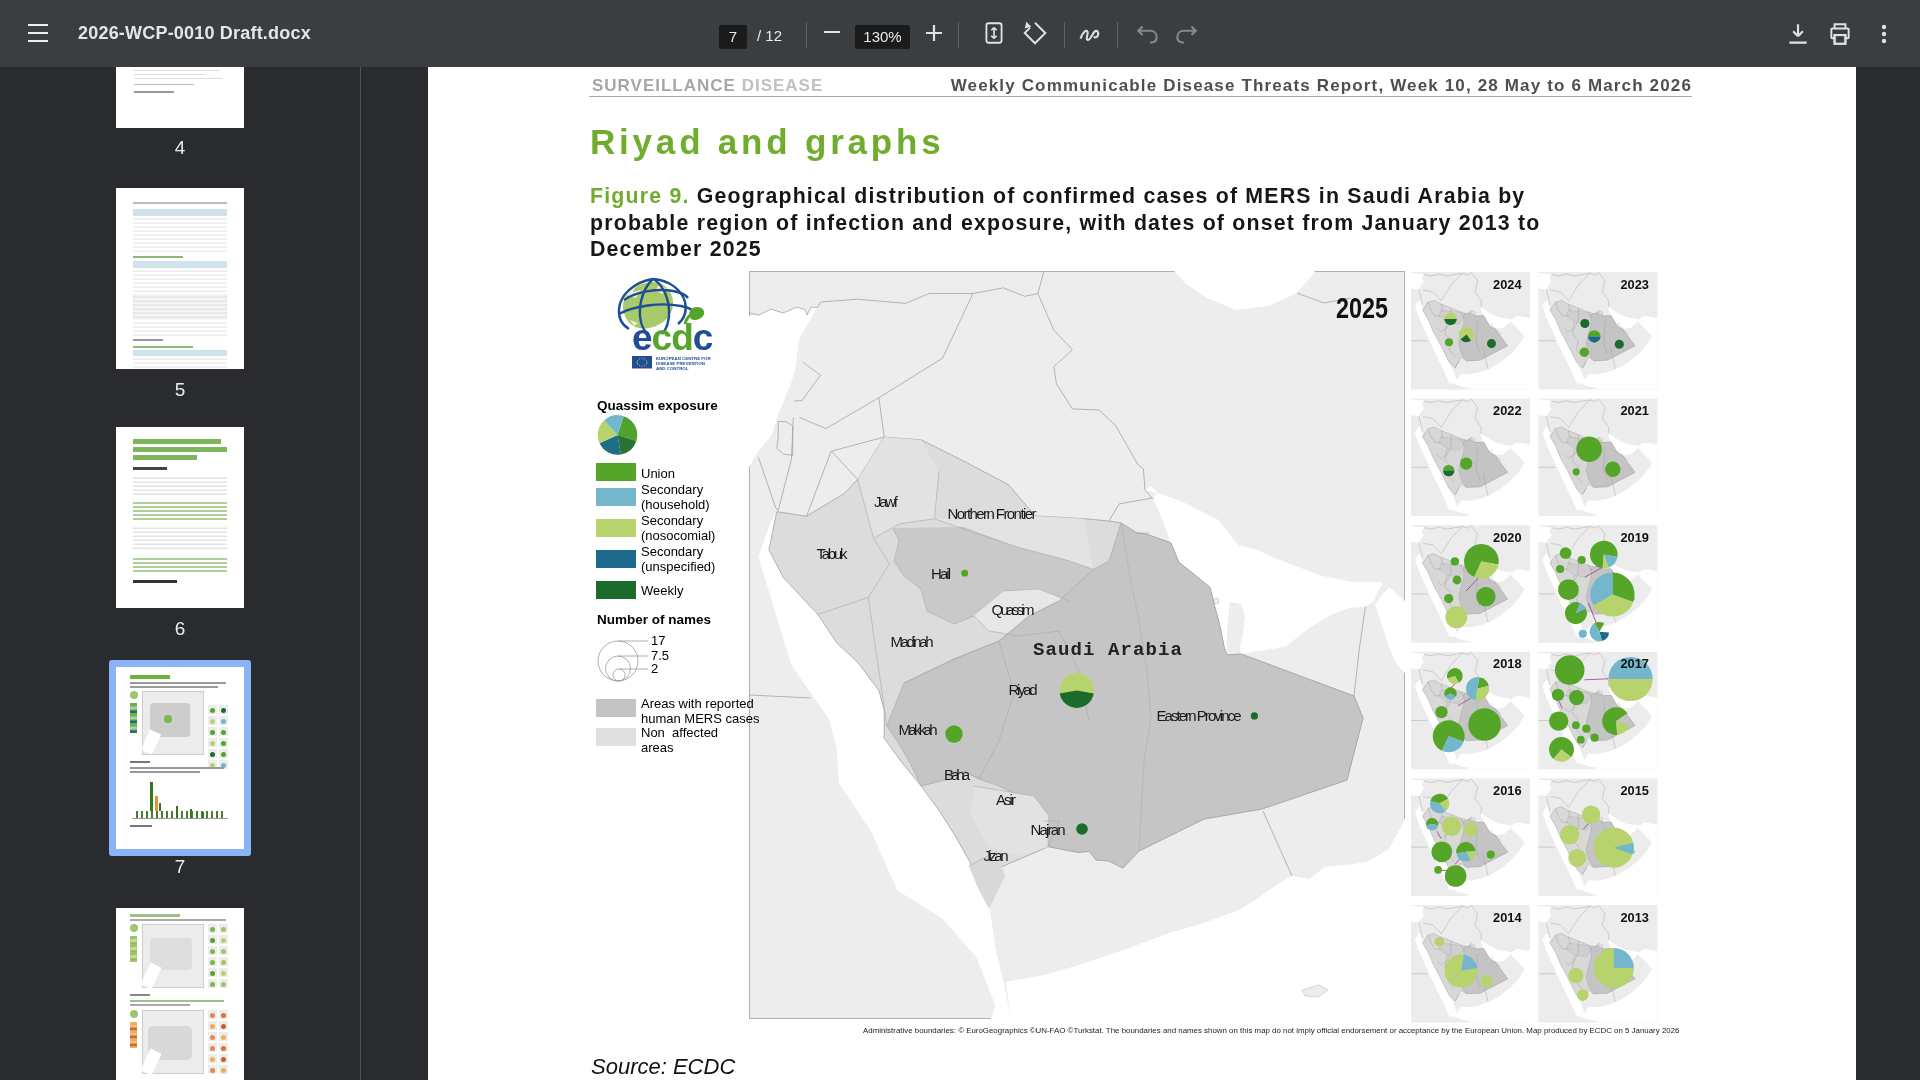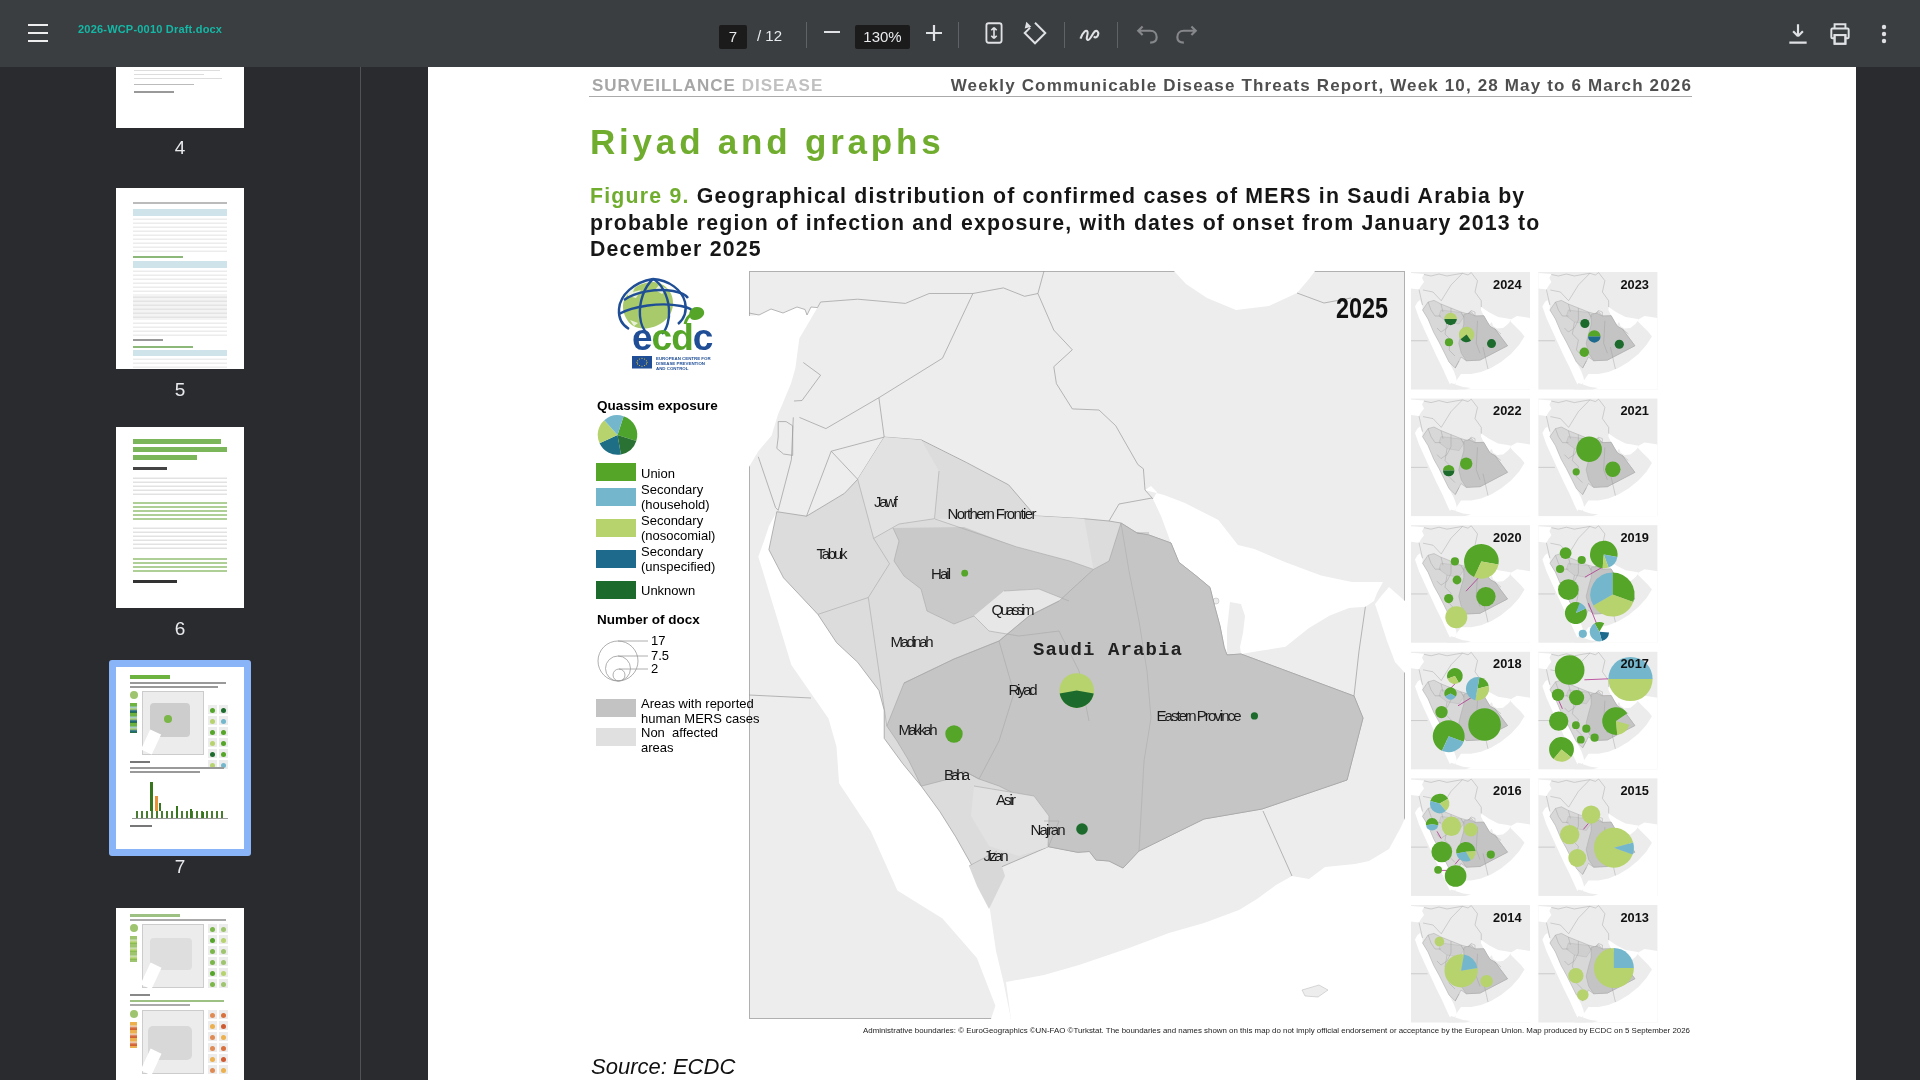--- a/index.html
+++ b/index.html
@@ -7,21 +7,21 @@
 #divider { position:absolute; left:360px; top:67px; width:1px; height:1013px; background:#515255; z-index:4; }
 #page { position:absolute; left:428px; top:67px; width:1428px; height:1013px; background:#fff; z-index:5; }
 .z6 { position:absolute; z-index:6; }
 </style></head>
 <body>
 
 <div id="toolbar">
 <svg width="24" height="24" style="position:absolute;left:26px;top:21px" viewBox="0 0 24 24">
       <path d="M2,4 H22 M2,12 H22 M2,20 H22" stroke="#eee" stroke-width="2.2"></path>
     </svg>
-<div style="position:absolute;left:78px;top:23px;font-size:11px;font-weight:bold;color:#14b8a6;letter-spacing:.2px">2026-WCP-0010 Draft.docx</div>
+<div style="position:absolute;left:78px;top:23px;font-size:18px;font-weight:bold;color:#e5e5e5;letter-spacing:.2px">2026-WCP-0010 Draft.docx</div>
 <div style="position:absolute;left:719px;top:25px;width:28px;height:24px;background:#1b1b1b;border-radius:2px;text-align:center;line-height:24px;font-size:15px;color:#e8eaed">7</div>
 <div style="position:absolute;left:757px;top:27px;font-size:15px;color:#e8eaed">/ 12</div>
 <div style="position:absolute;left:806px;top:22px;width:1px;height:26px;background:#5f6368"></div>
     <div style="position:absolute;left:958px;top:22px;width:1px;height:26px;background:#5f6368"></div>
     <div style="position:absolute;left:1117px;top:22px;width:1px;height:26px;background:#5f6368"></div>
 <div style="position:absolute;left:824px;top:31px;width:16px;height:2.4px;background:#dfe1e5"></div>
 <div style="position:absolute;left:855px;top:25px;width:55px;height:24px;background:#1b1b1b;border-radius:2px;text-align:center;line-height:24px;font-size:15px;color:#e8eaed">130%</div>
 <svg width="18" height="18" style="position:absolute;left:925px;top:24px" viewBox="0 0 18 18">
       <path d="M9,1 V17 M1,9 H17" stroke="#dfe1e5" stroke-width="2.2"></path>
     </svg>
@@ -285,22 +285,22 @@
 </svg>
 <div class="z6" style="left:596px;top:463px;width:40px;height:18px;background:#54a528"></div>
 <div class="z6" style="left:641px;top:466px;font-size:13px;white-space:nowrap">Union</div>
 <div class="z6" style="left:596px;top:488px;width:40px;height:18px;background:#74b7cd"></div>
 <div class="z6" style="left:641px;top:483px;font-size:13px;line-height:1.15;white-space:nowrap">Secondary<br>(household)</div>
 <div class="z6" style="left:596px;top:519px;width:40px;height:18px;background:#b6d36e"></div>
 <div class="z6" style="left:641px;top:514px;font-size:13px;line-height:1.15;white-space:nowrap">Secondary<br>(nosocomial)</div>
 <div class="z6" style="left:596px;top:550px;width:40px;height:18px;background:#1e6a8c"></div>
 <div class="z6" style="left:641px;top:545px;font-size:13px;line-height:1.15;white-space:nowrap">Secondary<br>(unspecified)</div>
 <div class="z6" style="left:596px;top:581px;width:40px;height:18px;background:#1c6b2c"></div>
-<div class="z6" style="left:641px;top:583px;font-size:13px;">Unknown</div>
-<div class="z6" style="left:597px;top:612px;font-size:13.5px;font-weight:bold;color:#000;">Number of docx</div>
+<div class="z6" style="left:641px;top:583px;font-size:13px;">Weekly</div>
+<div class="z6" style="left:597px;top:612px;font-size:13.5px;font-weight:bold;color:#000;">Number of names</div>
 <svg width="120" height="52" viewBox="0 0 120 52" style="position:absolute;left:596px;top:634px;z-index:6">
 <g fill="none" stroke="#9a9a9a" stroke-width="0.8">
 <circle cx="22" cy="27" r="20"></circle>
 <circle cx="22" cy="34.5" r="12.5"></circle>
 <circle cx="23" cy="41" r="6"></circle>
 <path d="M22,7 L52,7"></path>
       <path d="M22,22 L52,22"></path>
       <path d="M23,35 L52,35"></path>
 </g>
 <g font-family="Liberation Sans" font-size="13" fill="#000">
@@ -569,14 +569,14 @@
     </g>
     <g transform="translate(132.4,639.0)">
       <use href="#mini"></use>
       <path d="M75.50,63.10 L95.50,63.10 A20.0,20.0 0 1 1 75.50,43.10 Z" fill="#b6d36e"></path>
       <path d="M75.50,63.10 L75.50,43.10 A20.0,20.0 0 0 1 95.50,63.10 Z" fill="#74b7cd"></path>
       <circle cx="37.5" cy="70.7" r="7.6" fill="#b6d36e"></circle>
       <circle cx="44.4" cy="90.0" r="5.8" fill="#b6d36e"></circle>
       <text x="110.5" y="16.5" text-anchor="end" font-family="Liberation Sans" font-size="12.8" font-weight="bold" fill="#111">2013</text>
     </g>
   </svg>
-<div class="z6" style="left:863px;top:1026px;font-size:7.9px;color:#222;white-space:nowrap">Administrative boundaries: © EuroGeographics ©UN-FAO ©Turkstat. The boundaries and names shown on this map do not imply official endorsement or acceptance by the European Union. Map produced by ECDC on 5 September 2026</div>
+<div class="z6" style="left:863px;top:1026px;font-size:7.9px;color:#222;white-space:nowrap">Administrative boundaries: © EuroGeographics ©UN-FAO ©Turkstat. The boundaries and names shown on this map do not imply official endorsement or acceptance by the European Union. Map produced by ECDC on 5 January 2026</div>
 <div class="z6" style="left:591px;top:1054px;font-size:22px;font-style:italic;color:#111">Source: ECDC</div>
 
 </body></html>

